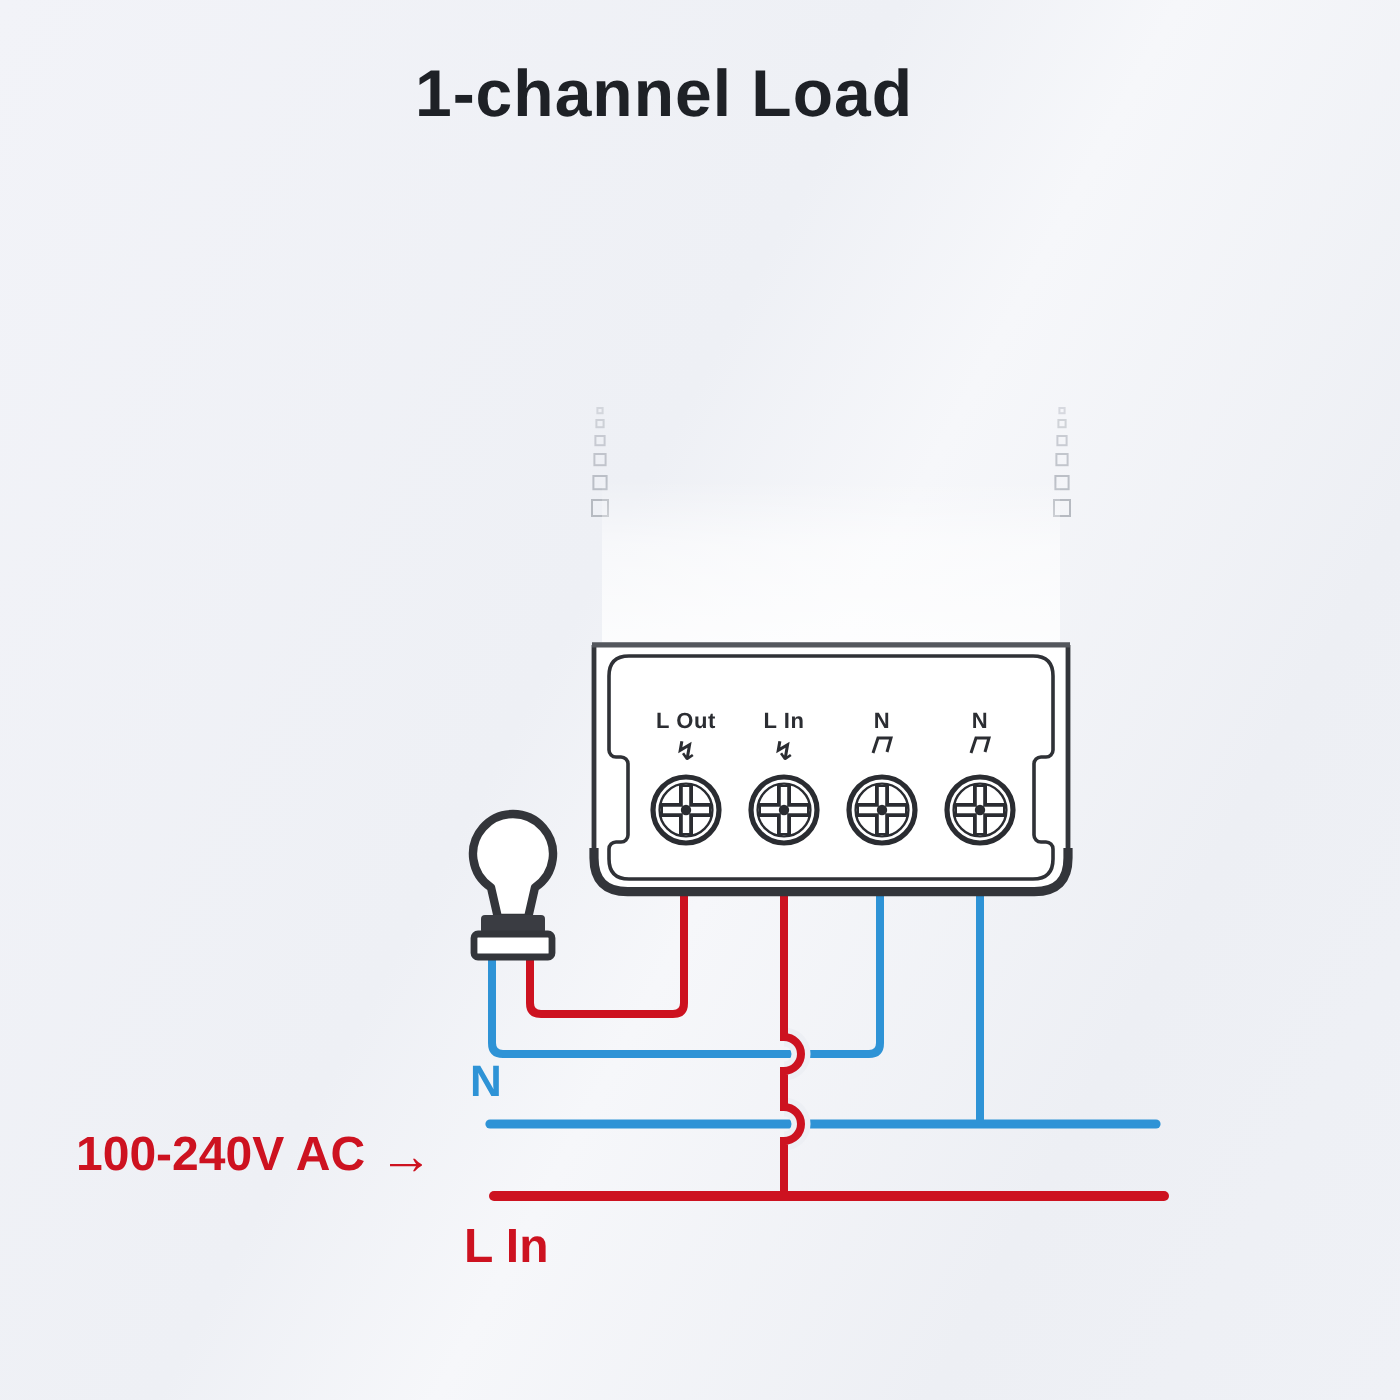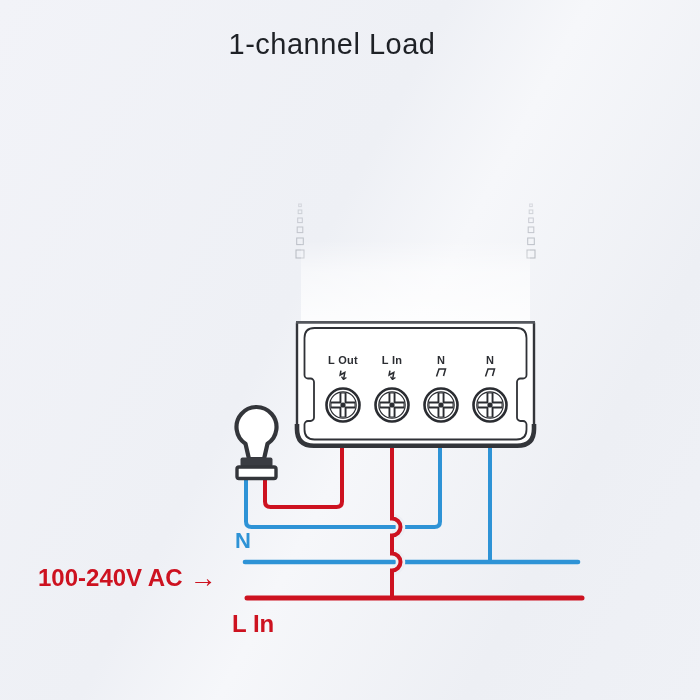--- a/index.html
+++ b/index.html
@@ -4,21 +4,21 @@
 <style>
   html,body{margin:0;padding:0;}
   body{
     width:700px;height:700px;overflow:hidden;position:relative;
     font-family:"Liberation Sans","DejaVu Sans",sans-serif;
     background:linear-gradient(118deg,#f2f3f8 0%,#eef0f5 42%,#f6f7fa 55%,#edeff4 78%,#eff1f6 100%);
   }
   .stage{position:absolute;inset:0;width:700px;height:700px;}
   .page-title{
     position:absolute;left:0;top:28px;width:664px;text-align:center;
-    font-size:29px;font-weight:normal;letter-spacing:.5px;color:#1e2126;
+    font-size:33px;font-weight:bold;letter-spacing:.5px;color:#1e2126;
   }
   .lbl{position:absolute;font-weight:bold;white-space:nowrap;}
   .lbl-n{left:235px;top:528px;font-size:22px;color:var(--wire-blue,#2e93d6);}
   .lbl-power{left:38px;top:564px;font-size:24px;color:var(--wire-red,#cd1220);display:flex;align-items:center;gap:7px;}
   .lbl-power .arrow{font-size:27px;line-height:24px;}
   .lbl-lin{left:232px;top:610px;font-size:24px;color:var(--wire-red,#cd1220);}
   svg{display:block;}
   .wire-red{stroke:var(--wire-red,#cd1220);fill:none;}
   .wire-blue{stroke:var(--wire-blue,#2e93d6);fill:none;}
   .gapcut{stroke:#edeff4;fill:none;}

